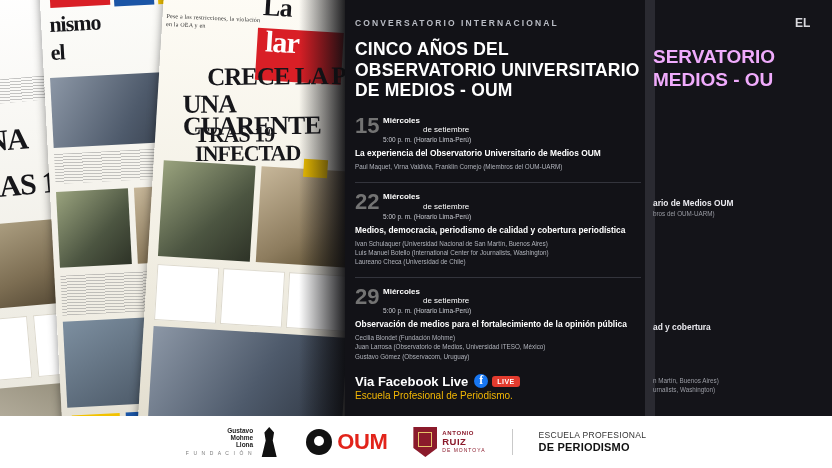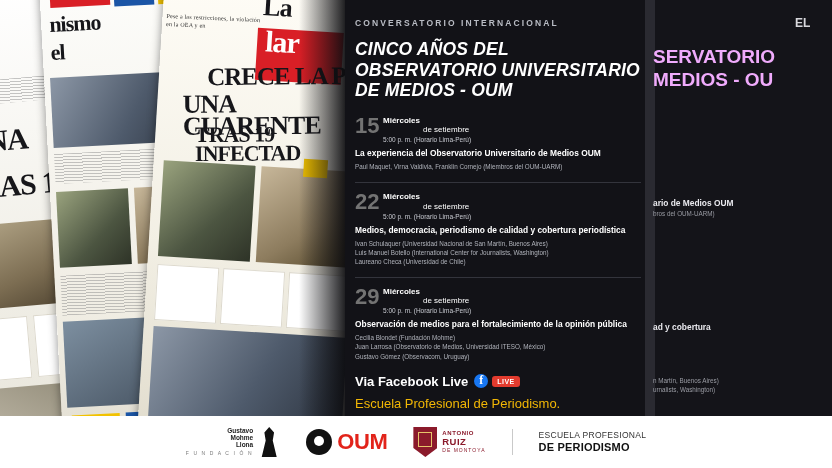--- a/index.html
+++ b/index.html
@@ -129,21 +129,20 @@
     letter-spacing: 2.1px;
     font-weight: bold;
   }
   .maintitle {
     color: #ffffff;
     font-size: 17.5px;
     font-weight: bold;
     line-height: 1.18;
     margin-top: 11px;
     letter-spacing: .2px;
-    font-style: italic;
   }
   .sessions { margin-top: 14px; }
   .session { margin-bottom: 11px; }
   .srow {
     display: flex;
     align-items: flex-start;
   }
   .daynum {
     color: #737373;
     font-size: 22px;
@@ -221,22 +220,22 @@
     background: #e23b2e;
     color: #fff;
     font-size: 7px;
     font-weight: bold;
     border-radius: 3px;
     padding: 2px 5px;
     letter-spacing: .5px;
   }
   .escuela {
     color: #f2b705;
-    font-size: 13px;
-    margin-top: 7px;
+    font-size: 10px;
+    margin-top: 1px;
   }
 
   
   .logobar {
     position: absolute;
     left: 0; bottom: 0;
     width: 832px; height: 52px;
     background: #ffffff;
     display: flex;
     align-items: center;

